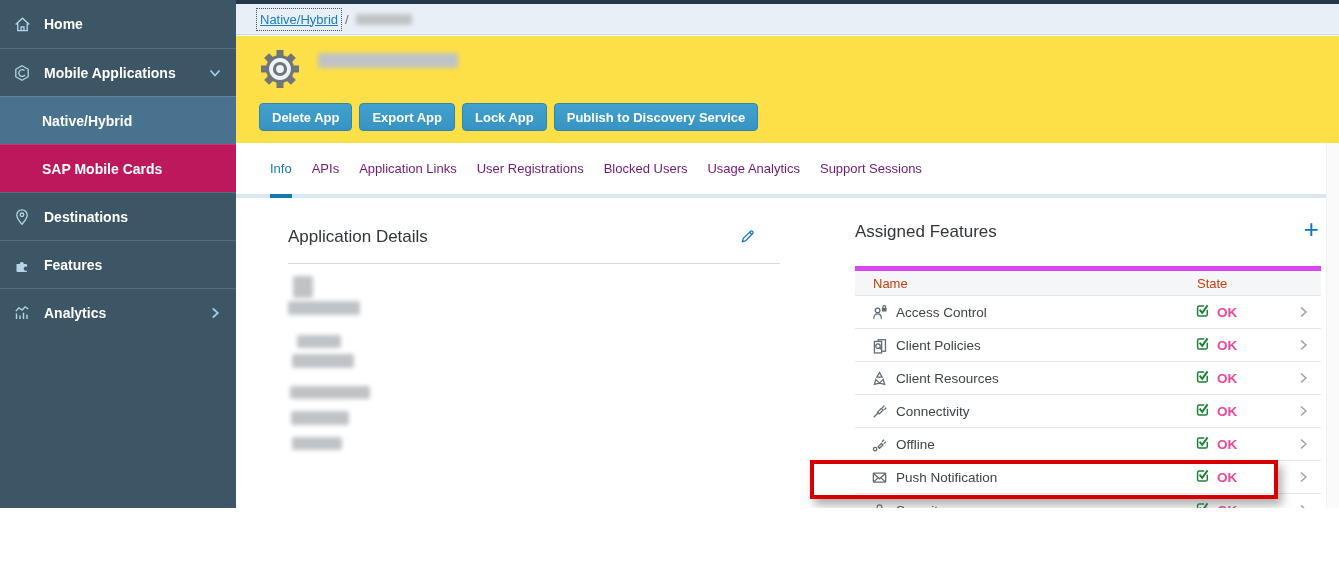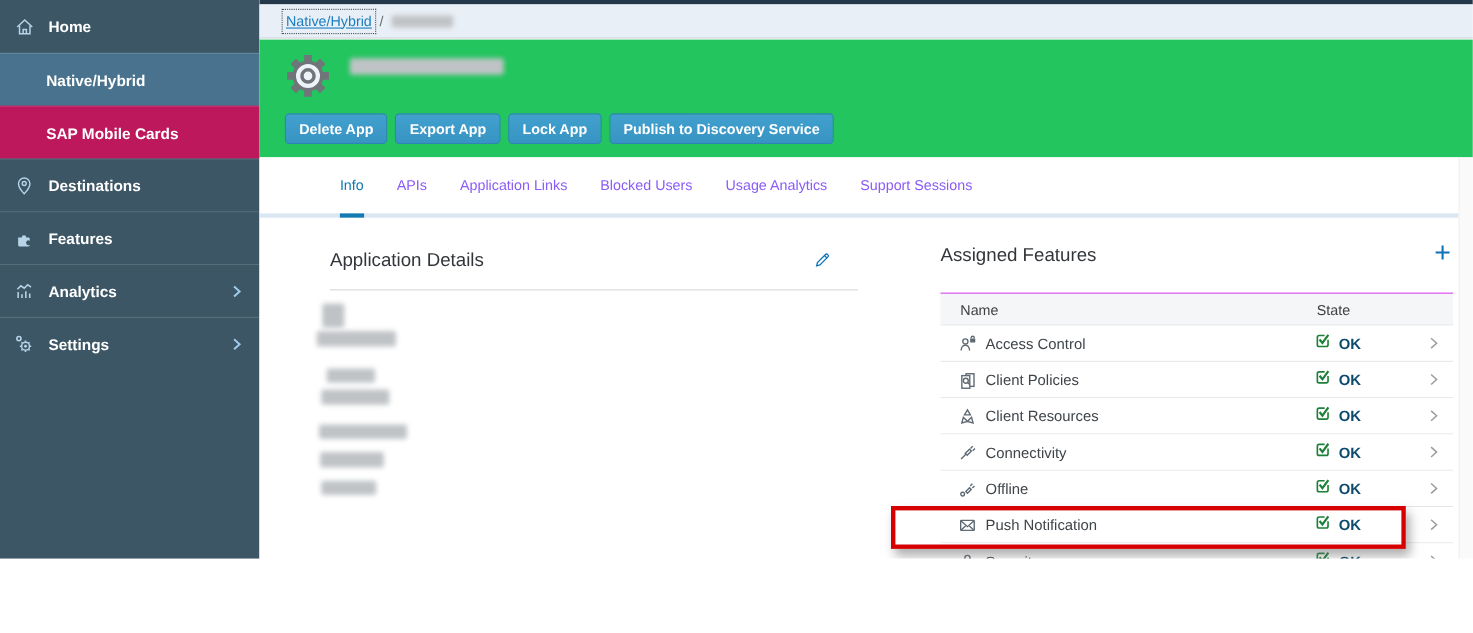--- a/index.html
+++ b/index.html
@@ -24,59 +24,59 @@
   .content { position:absolute; left:236px; top:0; width:1103px; height:575px; background:#fff; }
   .topstrip { position:absolute; left:0; top:0; right:0; height:4px; background:#24384a; }
   .breadcrumb-bar { position:absolute; left:0; top:4px; right:0; height:31px; background:#e9eff6;
                     border-bottom:1px solid #d4d7d9; display:flex; align-items:center; padding-left:24px;
                     font-size:13px; color:#6a6d70; }
   .crumb-link { color:#1b7ec1; text-decoration:underline; outline:1px dotted #46565f; outline-offset:3px; cursor:pointer; }
   .crumb-sep { margin:0 7px; }
   .redacted { display:inline-block; background:#c0c3c6; border-radius:2px; filter:blur(2.2px); }
   .crumb-redacted { width:56px; height:11px; }
 
-  .page-header { position:absolute; left:0; top:36px; right:0; height:107px; background:#22c55e;padding-left:16px; }
+  .page-header { position:absolute; left:0; top:36px; right:0; height:107px; background:#fde047;padding-left:16px; }
   .gear-wrap { position:absolute; left:21px; top:10px; width:46px; height:46px; }
   .title-redacted { position:absolute; left:82px; top:17px; width:140px; height:15px; }
   .btn-row { position:absolute; left:23px; top:67px; display:flex; gap:7px; }
   .hbtn { height:28px; padding:0 12px; background:linear-gradient(#42a1ce,#3793c3); color:#fff;
           border:1px solid #2f86b4; border-radius:4px; font-family:"Liberation Sans",sans-serif;
           font-size:13px; font-weight:600; cursor:pointer; }
 
   .tabbar { position:absolute; left:0; top:143px; right:13px; height:55px; background:#fff;
-            border-bottom:4px solid #d9e7f3; display:flex; gap:30px; padding-left:73px; }
-  .tab { font-size:13px; color:#8b5cf6; display:flex; align-items:center; height:55px;
+            border-bottom:4px solid #d9e7f3; display:flex; gap:20px; padding-left:34px; }
+  .tab { font-size:13px; color:#701a75; display:flex; align-items:center; height:55px;
          border-bottom:4px solid transparent; margin-bottom:-4px; cursor:pointer; }
   .tab.active { color:#1279b2; border-bottom-color:#1279b2; }
 
   .main { position:absolute; left:0; top:198px; right:0; bottom:0; background:#fff; }
 
   
   .app-details { position:absolute; left:52px; top:20px; width:492px; }
-  .ad-titlerow { position:relative; height:46px; border-bottom:1px solid #d9d9d9; margin-left:12px; }
+  .ad-titlerow { position:relative; height:46px; border-bottom:1px solid #d9d9d9; margin-left:0; }
   .panel-title { font-size:17px; color:#32363a; font-weight:400; position:absolute; left:0; top:9px; }
   .pencil { position:absolute; right:24px; top:10px; width:17px; height:17px; cursor:pointer; }
   .ad-blur { position:absolute; }
 
   
   .features { position:absolute; left:576px; top:24px; width:466px;margin-left:43px; }
   .ft-titlerow { position:relative; height:44px; }
   .plus-btn { position:absolute; right:2px; top:-6px; font-size:26px; color:#0d73b8; font-weight:400; cursor:pointer; line-height:1; }
   .ftable { width:100%; }
-  .fhead { position:relative; height:30px; background:#f5f6f7; border-top:1px solid #d946ef;
+  .fhead { position:relative; height:30px; background:#f5f6f7; border-top:5px solid #d946ef;
            border-bottom:1px solid #e6e6e6; display:flex; align-items:center;
-           font-size:13px; color:#404040; }
+           font-size:13px; color:#c2410c; }
   .fhead .col-name { padding-left:18px; }
   .fhead .col-state { position:absolute; left:342px;text-align:right; }
   .frow { position:relative; height:33px; display:flex; align-items:center;
           border-bottom:1px solid #e6e6e6; padding-left:16px; cursor:pointer; background:#fff; }
   .ficon { width:17px; height:17px; flex:0 0 17px; display:flex; align-items:center; }
   .fname { margin-left:8px; font-size:13.5px; color:#3f4449; }
   .fstate { position:absolute; left:340px; display:flex; align-items:center; gap:7px; }
-  .oktext { font-size:13.5px; color:#0c4a6e; font-weight:600; }
+  .oktext { font-size:13.5px; color:#ec4899; font-weight:600; }
   .chev { position:absolute; right:10px; width:16px; height:16px; }
 
   .red-box { position:absolute; left:574px; top:262px; width:468px; height:39px;
              border:4px solid #d60000; box-shadow:4px 6px 9px rgba(110,110,110,0.55); pointer-events:none; }
 
   .scroll-track { position:absolute; top:143px; right:0; bottom:0; width:13px;
                   background:#fafafa; border-left:1px solid #f0f0f0; }
 </style>
 </head>
 <body>
@@ -87,20 +87,34 @@
     <div class="nav-item">
       <span class="nav-icon">
         <svg viewBox="0 0 18 18" width="19" height="19" fill="none" stroke="#b7d3e8" stroke-width="1.3">
           <path d="M2.5,9 L9,3 L15.5,9"></path>
             <path d="M4.5,7.8 V14.8 H13.5 V7.8"></path>
             <path d="M7.6,14.8 v-3.6 h2.8 v3.6"></path>
         </svg>
       </span>
       <span class="nav-label">Home</span>
     </div>
+    <div class="nav-item">
+      <span class="nav-icon">
+        <svg viewBox="0 0 18 18" width="18" height="18" fill="none" stroke="#b7d3e8" stroke-width="1.3">
+          <polygon points="9,1.8 15.2,5.3 15.2,12.7 9,16.2 2.8,12.7 2.8,5.3"></polygon>
+          <path d="M11.5,6.5 a3.4,3.4 0 1 0 0.5,4.5"></path>
+        </svg>
+      </span>
+      <span class="nav-label">Mobile Applications</span>
+      <span class="nav-chev">
+        <svg viewBox="0 0 18 18" width="18" height="18" fill="none" stroke="#9fcbeb" stroke-width="1.8">
+          <path d="M4.5,6.5 L9,11.5 L13.5,6.5"></path>
+        </svg>
+      </span>
+    </div>
     <div class="nav-item sub selected">
       <span class="nav-label">Native/Hybrid</span>
     </div>
     <div class="nav-item sub subdark">
       <span class="nav-label">SAP Mobile Cards</span>
     </div>
     <div class="nav-item">
       <span class="nav-icon">
         <svg viewBox="0 0 18 18" width="18" height="18" fill="none" stroke="#b7d3e8" stroke-width="1.3">
           <path d="M9,1.8 a5.2,5.2 0 0 1 5.2,5.2 c0,3.6 -5.2,9.2 -5.2,9.2 s-5.2,-5.6 -5.2,-9.2 A5.2,5.2 0 0 1 9,1.8 z"></path>
@@ -118,38 +132,20 @@
       <span class="nav-label">Features</span>
     </div>
     <div class="nav-item">
       <span class="nav-icon">
         <svg viewBox="0 0 18 18" width="18" height="18" fill="none" stroke="#b7d3e8" stroke-width="1.4">
           <path d="M2.8,7 L6,3.8 L9,6 L12.2,2.8 L15.2,5"></path>
           <path d="M3.5,9.5 V15 M7,11.5 V15 M10.5,8.8 V15 M14,10.8 V15"></path>
         </svg>
       </span>
       <span class="nav-label">Analytics</span>
-      <span class="nav-chev">
-        <svg viewBox="0 0 18 18" width="18" height="18" fill="none" stroke="#9fcbeb" stroke-width="1.8">
-          <path d="M6.8,4.5 L11.8,9 L6.8,13.5"></path>
-        </svg>
-      </span>
-    </div>
-    <div class="nav-item">
-      <span class="nav-icon">
-        <svg viewBox="0 0 18 18" width="18" height="18">
-          <g stroke="#b7d3e8" fill="none" stroke-width="1.4">
-            <circle cx="10.2" cy="10.8" r="3.6"></circle>
-            <path d="M10.2,5.6 v1.2 M10.2,14.8 v1.2 M5,10.8 h1.2 M14.2,10.8 h1.2 M6.5,7.1 l0.9,0.9 M13,13.6 l0.9,0.9 M13.9,7.1 l-0.9,0.9 M7.4,13.6 l-0.9,0.9"></path>
-            <circle cx="4.2" cy="3.8" r="1.9"></circle>
-          </g>
-          <circle cx="10.2" cy="10.8" r="1.3" fill="#b7d3e8"></circle>
-        </svg>
-      </span>
-      <span class="nav-label">Settings</span>
       <span class="nav-chev">
         <svg viewBox="0 0 18 18" width="18" height="18" fill="none" stroke="#9fcbeb" stroke-width="1.8">
           <path d="M6.8,4.5 L11.8,9 L6.8,13.5"></path>
         </svg>
       </span>
     </div>
 
   </aside>
 
   <div class="content">
@@ -184,20 +180,21 @@
         <button class="hbtn">Export App</button>
         <button class="hbtn">Lock App</button>
         <button class="hbtn">Publish to Discovery Service</button>
       </div>
     </div>
 
     <div class="tabbar">
       <div class="tab active">Info</div>
       <div class="tab">APIs</div>
       <div class="tab">Application Links</div>
+      <div class="tab">User Registrations</div>
       <div class="tab">Blocked Users</div>
       <div class="tab">Usage Analytics</div>
       <div class="tab">Support Sessions</div>
     </div>
 
     <div class="main">
 
       <section class="app-details">
         <div class="ad-titlerow">
           <span class="panel-title">Application Details</span>

